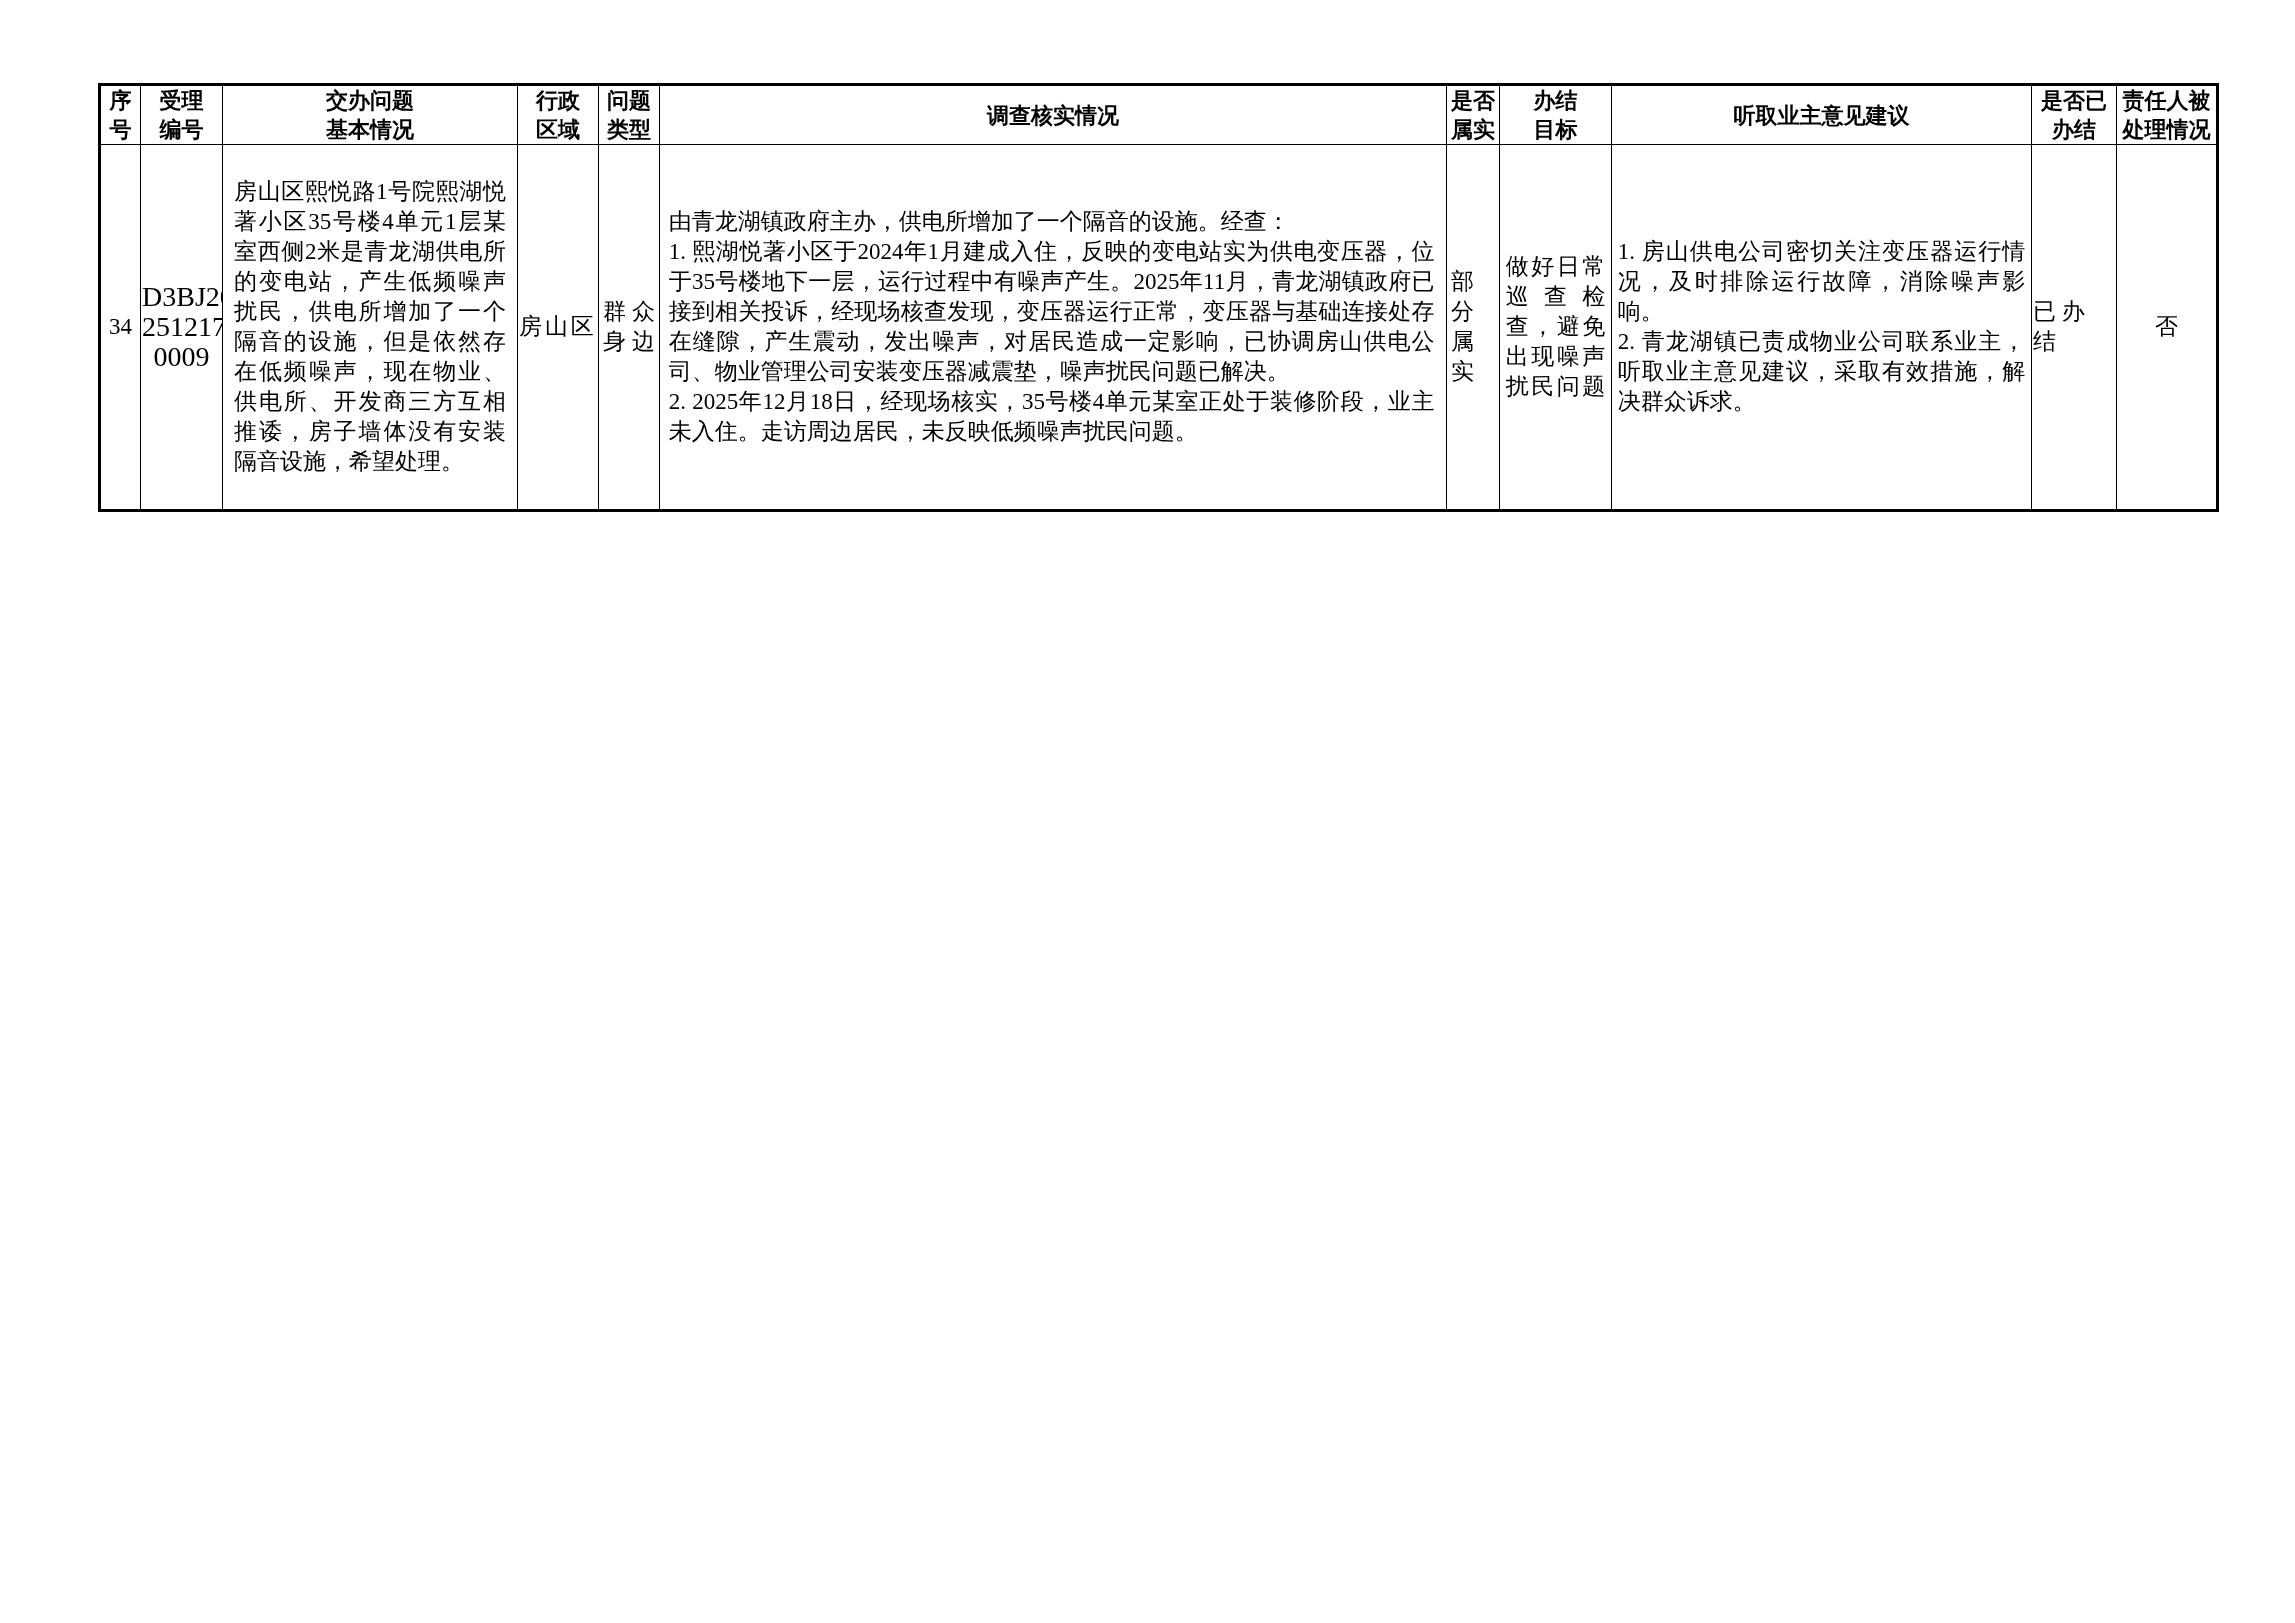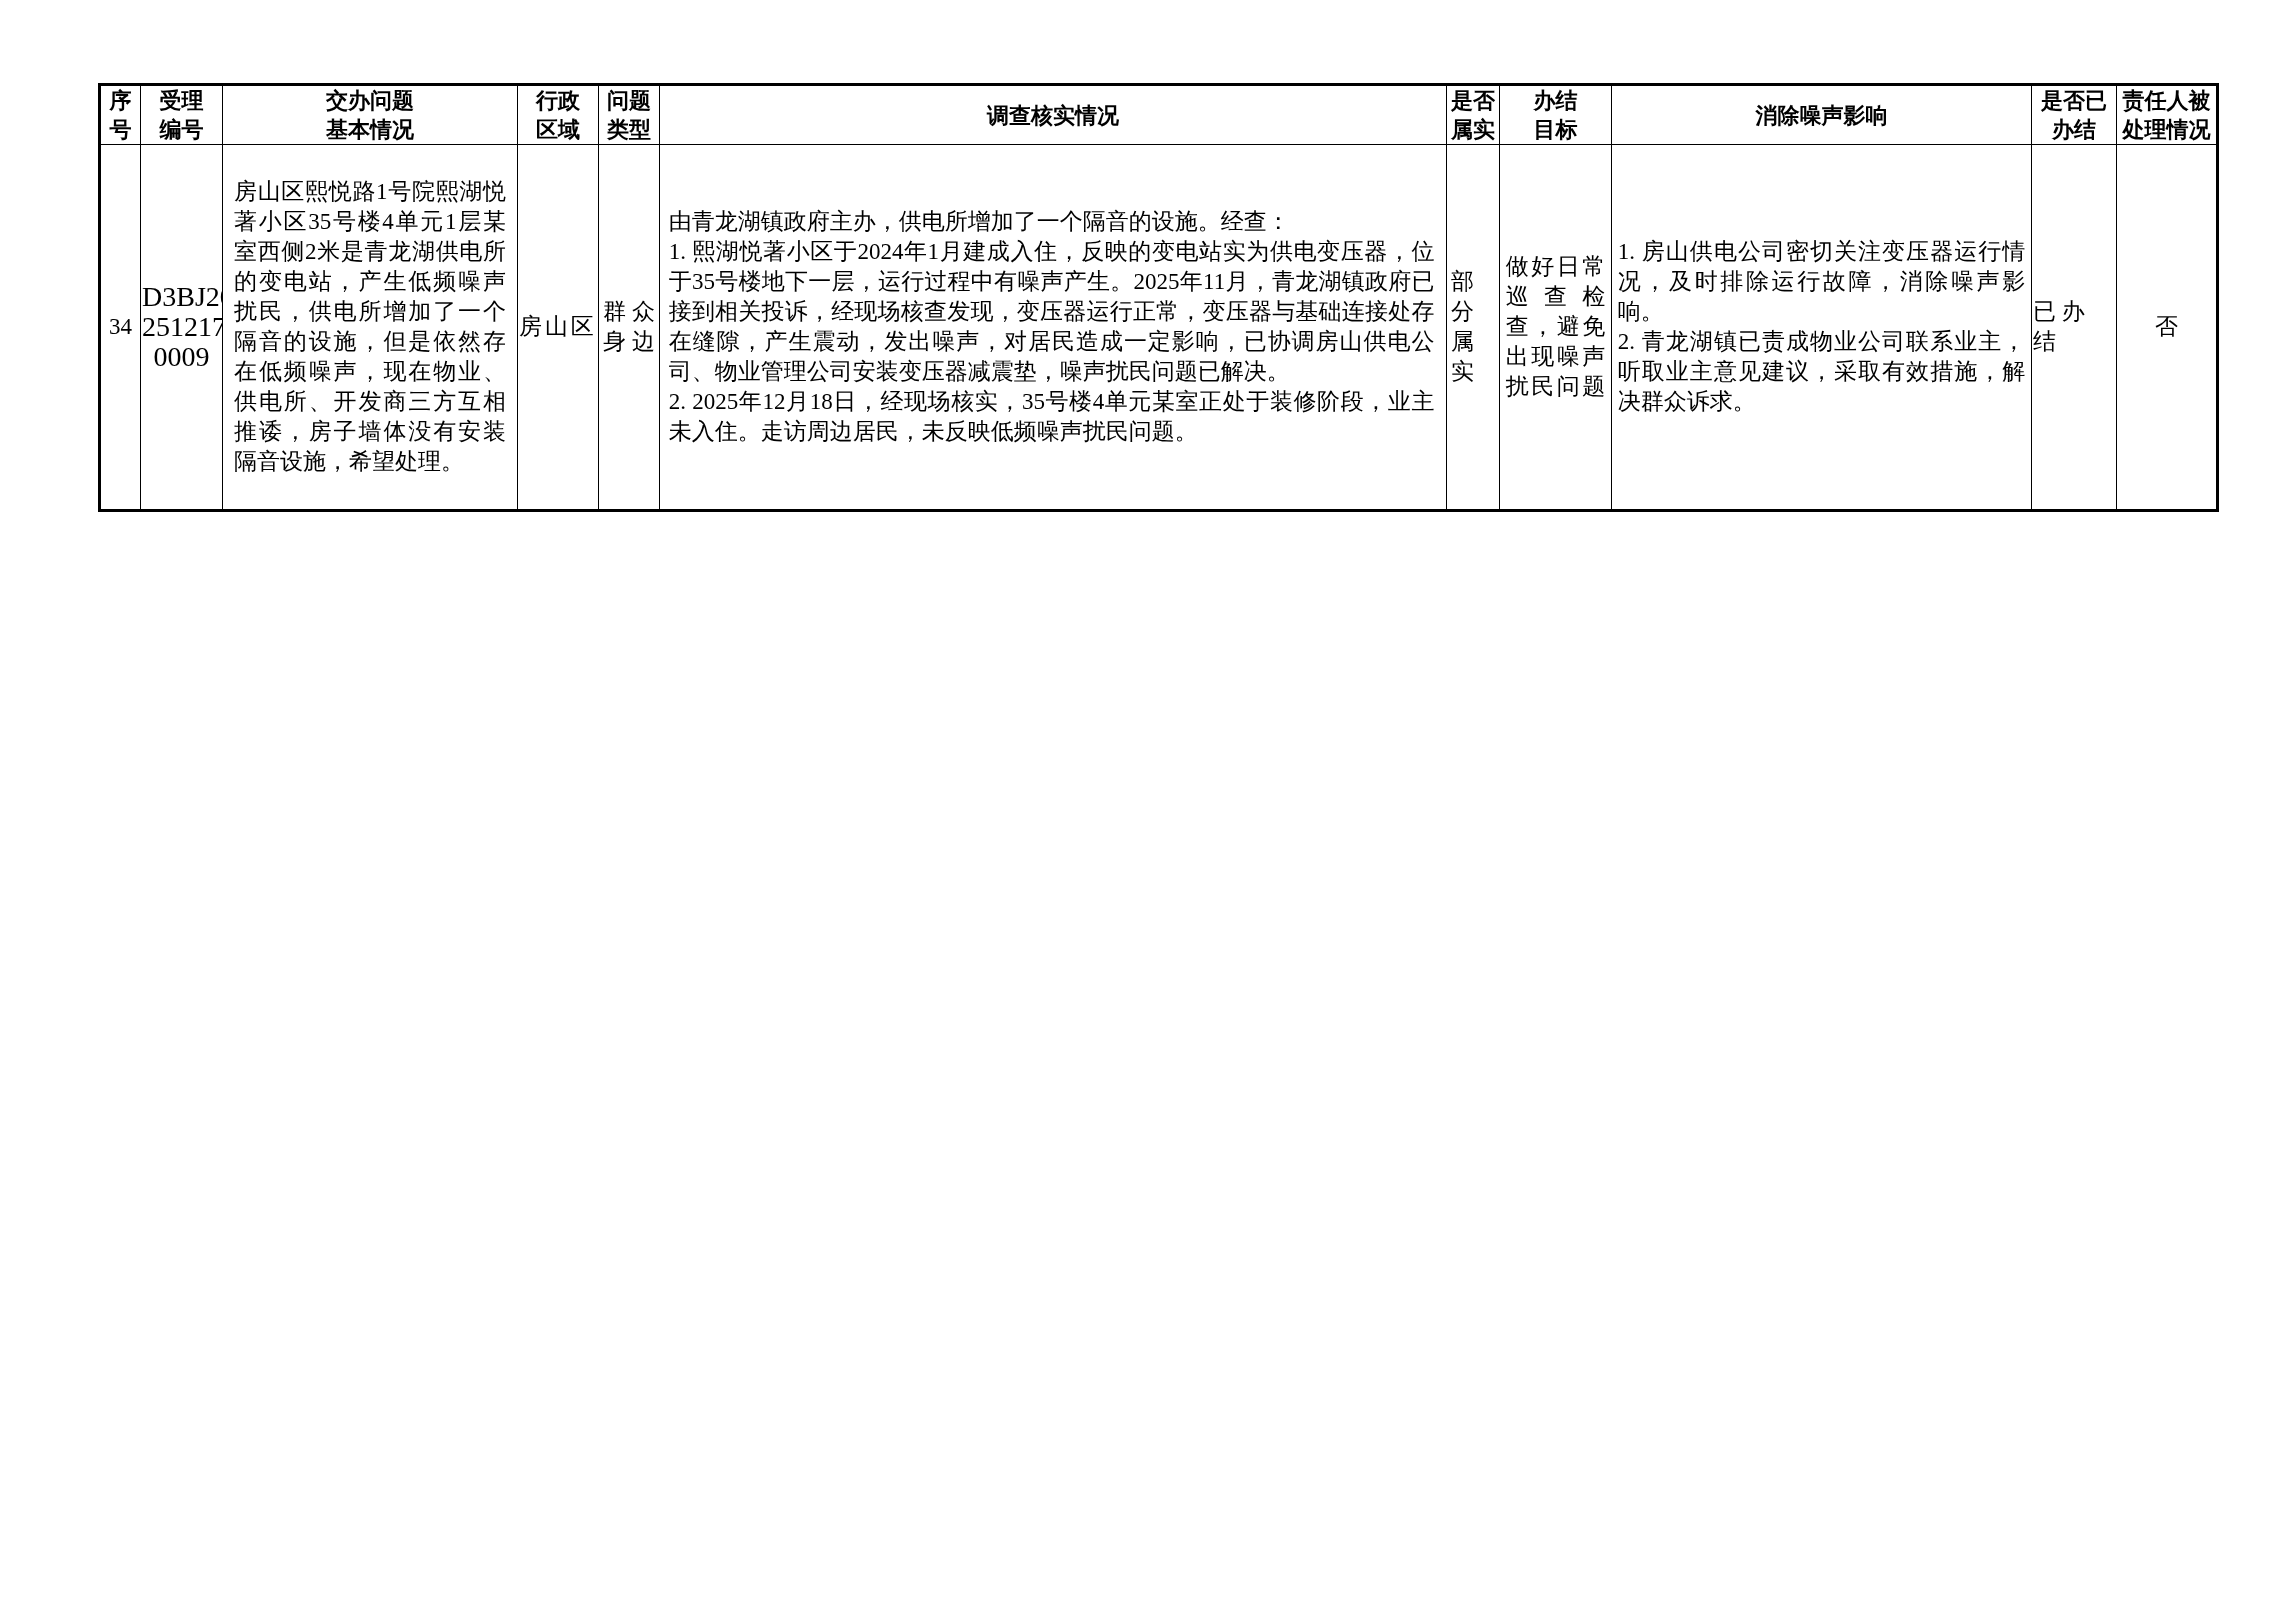--- a/index.html
+++ b/index.html
@@ -96,21 +96,21 @@
 基本情况</th>
         <th class="hcell">行政
 区域</th>
         <th class="hcell">问题
 类型</th>
         <th class="hcell">调查核实情况</th>
         <th class="hcell">是否
 属实</th>
         <th class="hcell">办结
 目标</th>
-        <th class="hcell">消除噪声影响</th>
+        <th class="hcell">听取业主意见建议</th>
         <th class="hcell">是否已
 办结</th>
         <th class="hcell">责任人被
 处理情况</th>
       </tr>
       <tr class="data-row">
         <td class="dcell c-seq">34</td>
         <td class="dcell c-accept">
           <span class="numline">D3BJ20</span>
           <span class="numline">251217</span>

